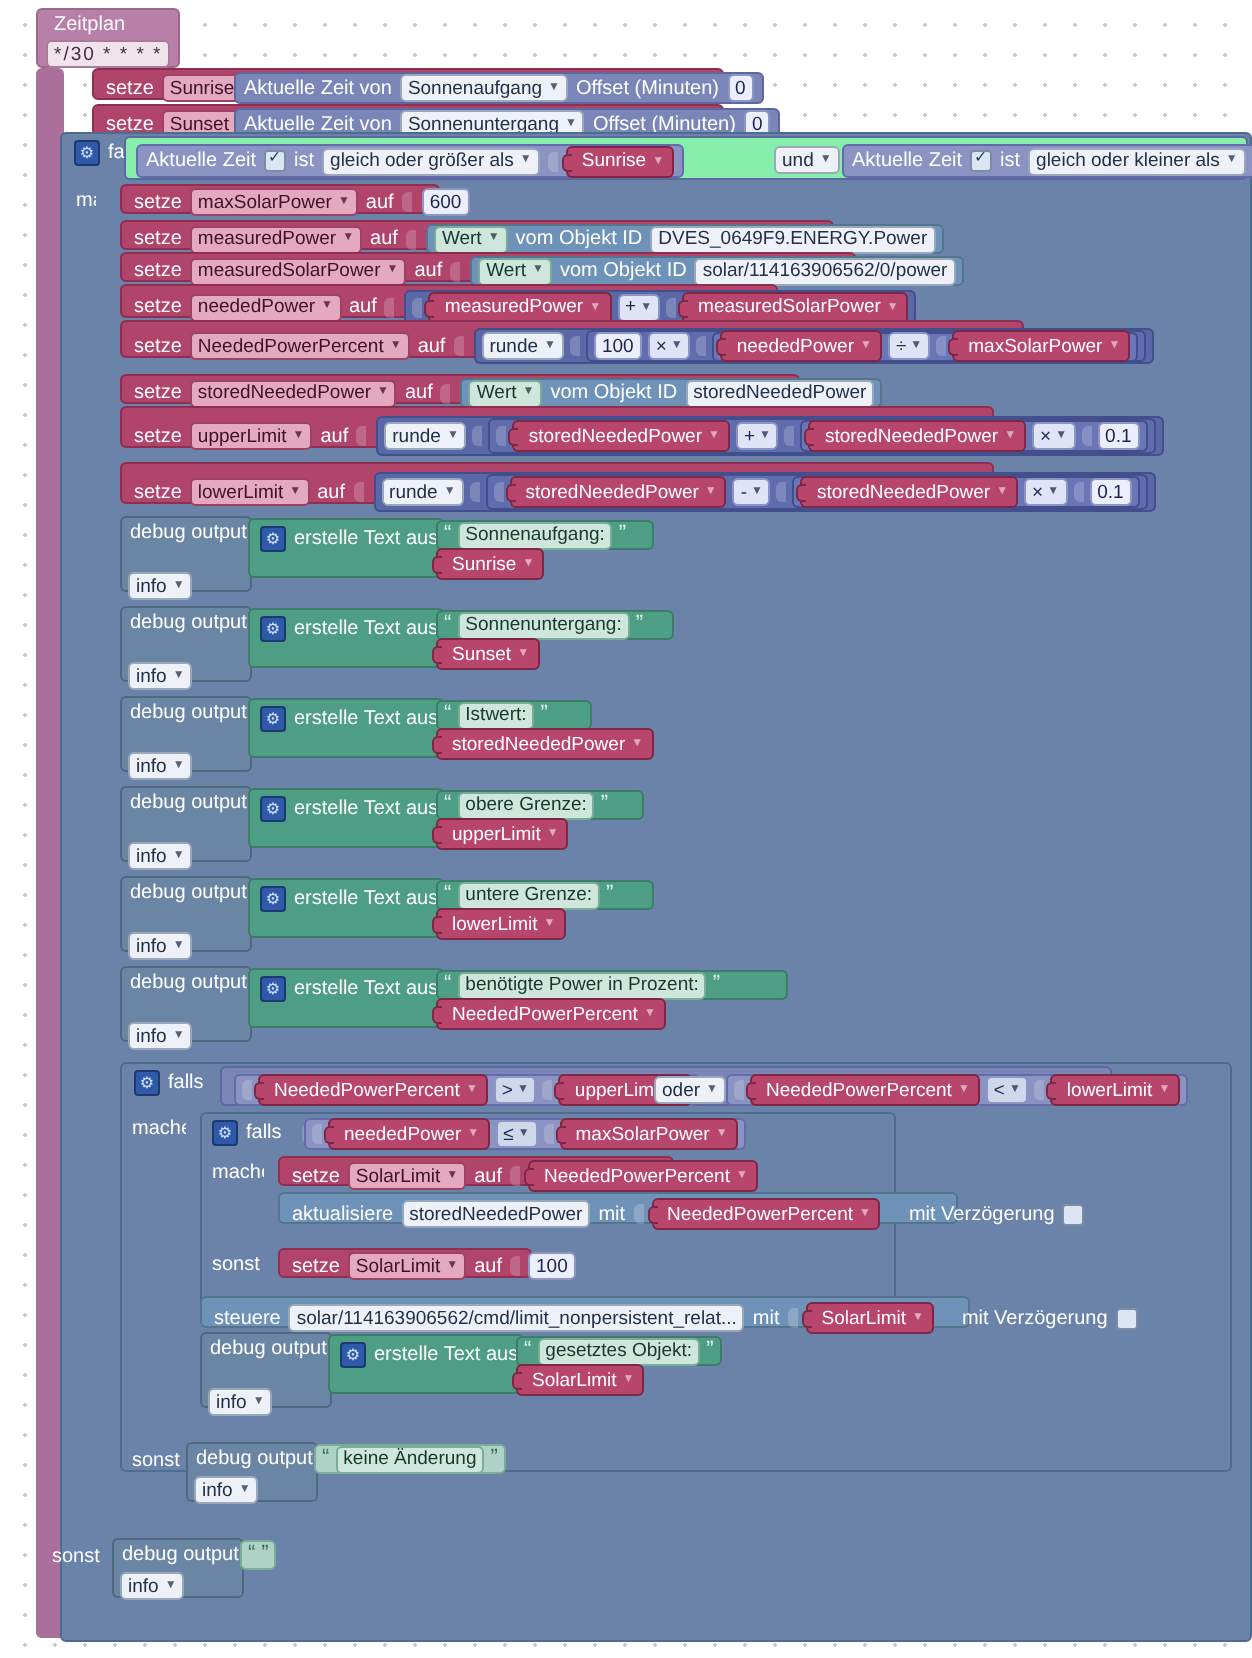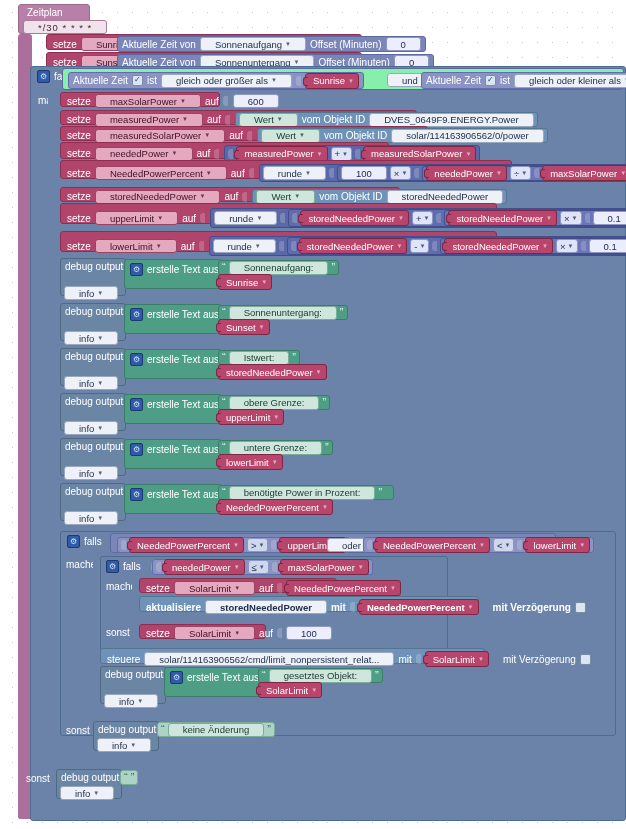--- a/index.html
+++ b/index.html
@@ -36,21 +36,21 @@
   .c-obj{background:#6f93b8;border:1px solid #557characters;}
 
   
   .lbl{color:#ffffff;font-size:10px;line-height:11px;}
 
   
   .fld{
     display:inline-flex;align-items:center;gap:3px;
     background:#e9eef6;color:#20304a;
     border:1px solid #9aa8bd;border-radius:3px;
-    padding:0 14px;height:12px;line-height:11px;font-size:9.5px;
+    padding:0 3px;height:12px;line-height:11px;font-size:9.5px;
     white-space:nowrap;
   }
   .fld.pink{background:#e4a9bf;color:#3d1224;border-color:#9c4264;}
   .fld.plain{background:#eef2f8;color:#213049;}
   .fld.txt{background:#cfe6dc;color:#16392e;border-color:#79ad9a;}
   .fld.num{background:#eceffb;color:#1b2450;border-color:#8d96c4;}
   .fld.cron{background:#f0e3ec;color:#4a2a3e;border-color:#a87c98;letter-spacing:1px;}
   .caret{font-size:6px;opacity:.75;}
 
   
@@ -687,21 +687,21 @@
         </span>
         <span class="lbl">auf</span>
         <span class="notch"></span>
         <span class="varpill">
           <span>NeededPowerPercent</span>
           <span class="caret">▼</span>
         </span>
       </div>
     </div>
     <div class="blk c-obj" style="left: 139px; top: 596px; width: 340px; height: 16px; background: rgb(111, 147, 184); border: 1px solid rgb(85, 117, 143);">
-      <div class="row" style="position:absolute;left:6px;top:2px;font-weight:bold;">
+      <div class="row" style="position:absolute;left:6px;top:2px;">
         <span class="lbl">aktualisiere</span>
         <span class="fld plain">
           <span>storedNeededPower</span>
         </span>
         <span class="lbl">mit</span>
         <span class="notch"></span>
         <span class="varpill">
           <span>NeededPowerPercent</span>
           <span class="caret">▼</span>
         </span>

